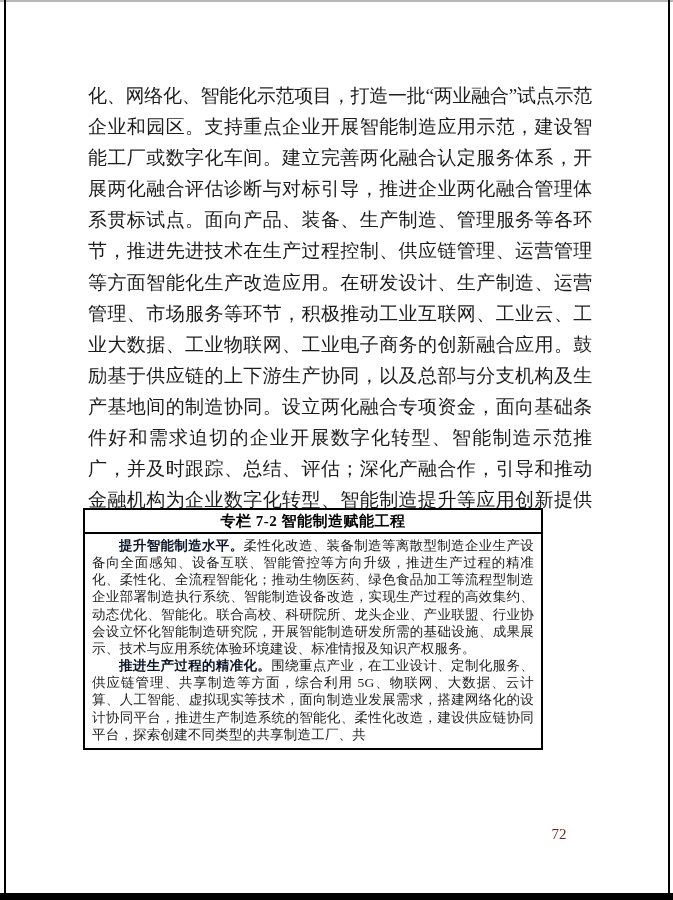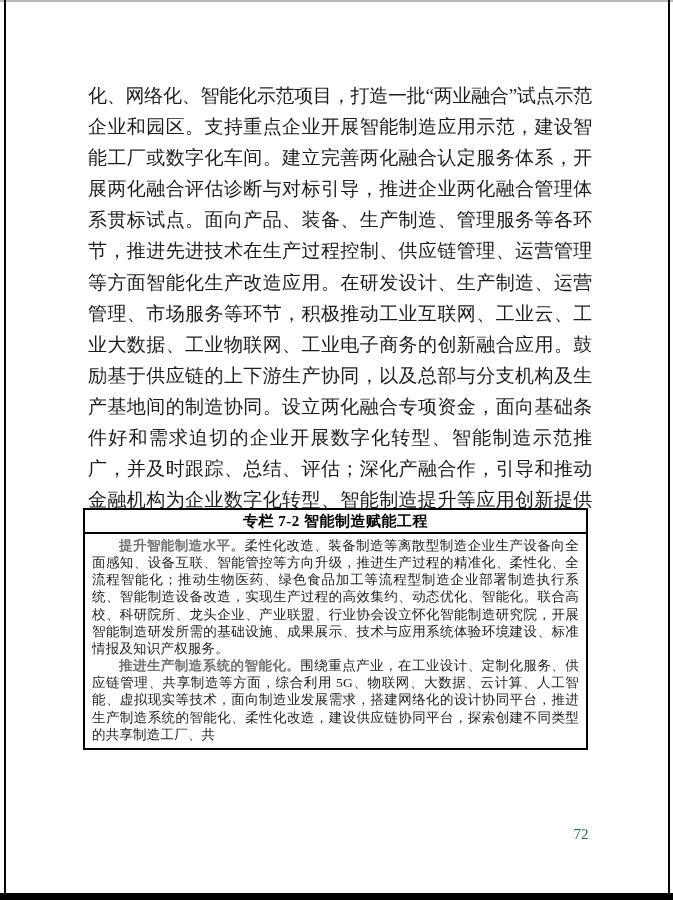--- a/index.html
+++ b/index.html
@@ -42,21 +42,21 @@
     line-height: 31.1px;
     text-align: justify;
     text-justify: inter-ideograph;
     letter-spacing: -0.3px;
     color: #1c1c1c;
   }
   
   .column-box {
     position: absolute;
     left: 83px; top: 508px;
-    width: 505px;
+    width: 460px;
     border: 2px solid #000000;
     box-sizing: border-box;
     background: #ffffff;
   }
   .column-box .box-title {
     text-align: center;
     font-weight: bold;
     font-size: 15px;
     line-height: 20px;
     padding: 1px 0 1px 0;
@@ -72,30 +72,30 @@
     font-size: 13.5px;
     line-height: 17.15px;
     text-align: justify;
     text-justify: inter-ideograph;
     text-indent: 2em;
     letter-spacing: 0.2px;
     color: #1c1c1c;
   }
   .column-box .box-para .lead {
     font-weight: bold;
-    color: #737373;
+    color: #0f172a;
   }
   
   .page-number {
     position: absolute;
-    left: 566px; top: 826px;
+    left: 544px; top: 826px;
     width: 30px;
     text-align: center;
     font-size: 15px;
-    color: #15803d;
+    color: #7f1d1d;
     font-family: "Liberation Serif", "DejaVu Serif", serif;
   }
 </style>
 </head>
 <body>
 
 <div class="page">
 
   <div class="frame-top"></div>
   <div class="frame-left"></div>
@@ -104,20 +104,20 @@
 
   <div class="main-text">化、网络化、智能化示范项目，打造一批“两业融合”试点示范企业和园区。支持重点企业开展智能制造应用示范，建设智能工厂或数字化车间。建立完善两化融合认定服务体系，开展两化融合评估诊断与对标引导，推进企业两化融合管理体系贯标试点。面向产品、装备、生产制造、管理服务等各环节，推进先进技术在生产过程控制、供应链管理、运营管理等方面智能化生产改造应用。在研发设计、生产制造、运营管理、市场服务等环节，积极推动工业互联网、工业云、工业大数据、工业物联网、工业电子商务的创新融合应用。鼓励基于供应链的上下游生产协同，以及总部与分支机构及生产基地间的制造协同。设立两化融合专项资金，面向基础条件好和需求迫切的企业开展数字化转型、智能制造示范推广，并及时跟踪、总结、评估；深化产融合作，引导和推动金融机构为企业数字化转型、智能制造提升等应用创新提供金融服务。</div>
 
   <div class="column-box">
     <div class="box-title">专栏 7-2  智能制造赋能工程</div>
     <div class="box-body">
       <p class="box-para">
         <span class="lead">提升智能制造水平。</span><span>柔性化改造、装备制造等离散型制造企业生产设备向全面感知、设备互联、智能管控等方向升级，推进生产过程的精准化、柔性化、全流程智能化；推动生物医药、绿色食品加工等流程型制造企业部署制造执行系统、智能制造设备改造，实现生产过程的高效集约、动态优化、智能化。联合高校、科研院所、龙头企业、产业联盟、行业协会设立怀化智能制造研究院，开展智能制造研发所需的基础设施、成果展示、技术与应用系统体验环境建设、标准情报及知识产权服务。</span>
       </p>
       <p class="box-para">
-        <span class="lead">推进生产制造系统的智能化。</span><span>围绕重点产业，在工业设计、定制化服务、供应链管理、共享制造等方面，综合利用 5G、物联网、大数据、云计算、人工智能、虚拟现实等技术，面向制造业发展需求，搭建网络化的设计协同平台，推进生产制造系统的智能化、柔性化改造，建设供应链协同平台，探索创建不同类型的共享制造工厂、共</span>
+        <span class="lead">推进生产过程的精准化。</span><span>围绕重点产业，在工业设计、定制化服务、供应链管理、共享制造等方面，综合利用 5G、物联网、大数据、云计算、人工智能、虚拟现实等技术，面向制造业发展需求，搭建网络化的设计协同平台，推进生产制造系统的智能化、柔性化改造，建设供应链协同平台，探索创建不同类型的共享制造工厂、共</span>
       </p>
     </div>
   </div>
 
   <div class="page-number">72</div>
 
 </div>
 
 </body></html>

